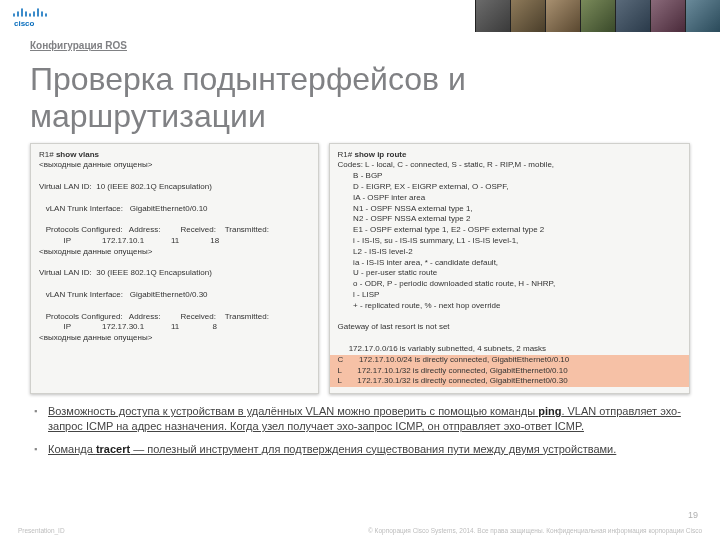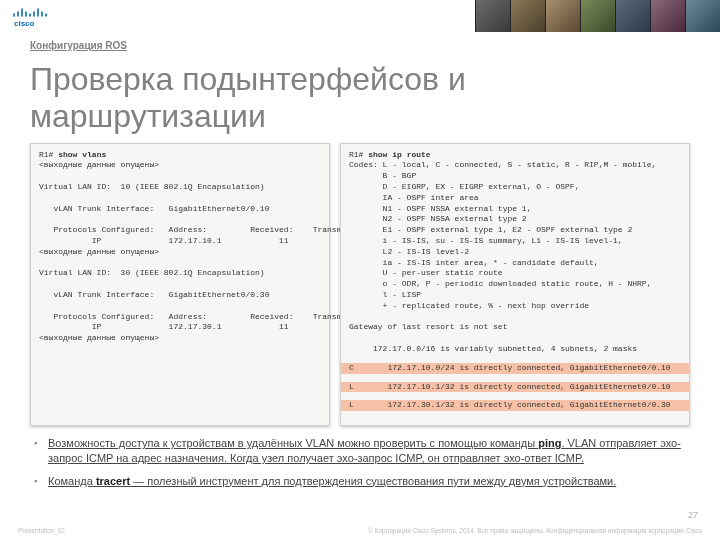--- a/index.html
+++ b/index.html
@@ -20,28 +20,28 @@
   .photo:nth-child(6){background:linear-gradient(135deg,#8a6a7a,#4a2a3a);}
   .photo:nth-child(7){background:linear-gradient(135deg,#6a8a9a,#2a4a5a);}
   .gray-stripe{height:6px;background:#58595b;width:100%;}
   .header { padding:8px 30px 8px 30px; }
   .pretitle { color:#808184; font-size:10px; font-weight:bold; margin-bottom:10px;text-decoration:underline;}
   .title { color:#808184; font-size:32px; font-weight:400; line-height:1.15;}
   .panels { display:flex; gap:10px; padding:0 30px; }
   .panel {
     background:#f6f6f4; border:1px solid #d0d0cc;
     box-shadow:0 1px 3px rgba(0,0,0,.25);
-    font-family:Liberation Mono, monospace;
+    font-family:Liberation Sans, sans-serif;
     font-size:8px; color:#333; line-height:1.35;
     padding:6px 8px;
   }
   .panel-left { width:300px; }
   .panel-right { width:376px; }
   .cmd { font-weight:bold; }
-  .hl { background:#f6c1a6; display:block; margin:8px -8px; padding:0 8px;}
+  .hl { background:#f6c1a6; display:block; margin:0 -8px; padding:0 8px;}
   .pre { white-space:pre; }
   .bullets { padding:10px 34px 0 38px; font-size:11px; color:#444; line-height:1.35;}
   .bullets li { list-style:none; position:relative; margin-bottom:8px; padding-left:10px;text-decoration:underline;}
   .bullets li::before { content:"▪"; position:absolute; left:-4px; color:#888; font-size:9px; top:1px;}
   .bullets b { color:#222; }
   .footer { position:absolute; bottom:6px; left:0; right:0; display:flex; justify-content:space-between; padding:0 18px; font-size:6.5px; color:#bdbdbd;}
   .pagenum { position:absolute; bottom:20px; right:22px; font-size:9px; color:#b0b0b0;}
 </style>
 </head>
 <body>
@@ -140,17 +140,17 @@
 
 <ul class="bullets">
   <li>
     <span>Возможность доступа к устройствам в удалённых VLAN можно проверить с помощью команды </span><b>ping</b><span>. VLAN отправляет эхо-запрос ICMP на адрес назначения. Когда узел получает эхо-запрос ICMP, он отправляет эхо-ответ ICMP.</span>
   </li>
   <li>
     <span>Команда </span><b>tracert</b><span> — полезный инструмент для подтверждения существования пути между двумя устройствами.</span>
   </li>
 </ul>
 
-<div class="pagenum">27</div>
+<div class="pagenum">19</div>
 <div class="footer">
   <span>Presentation_ID</span>
   <span>© Корпорация Cisco Systems, 2014. Все права защищены. Конфиденциальная информация корпорации Cisco</span>
 </div>
 
 </body></html>

